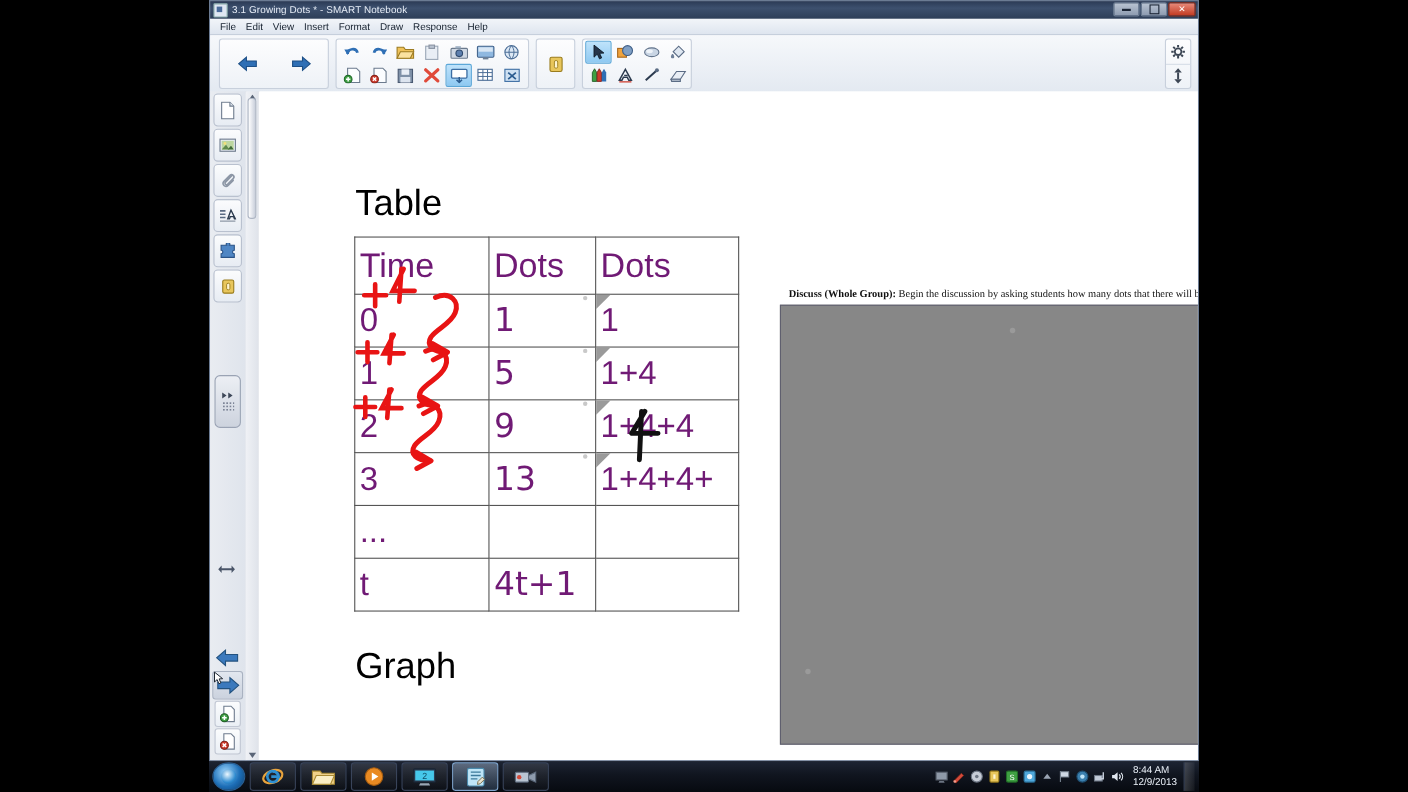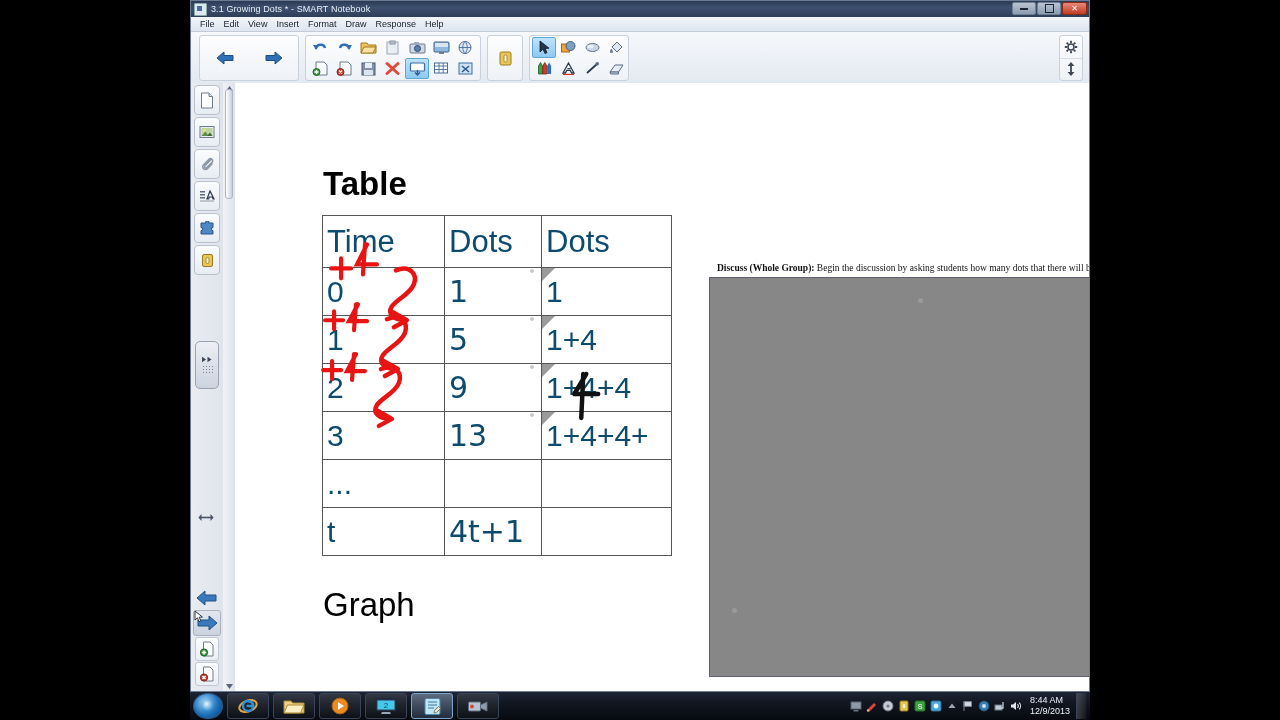--- a/index.html
+++ b/index.html
@@ -79,27 +79,27 @@
   #scroll-strip{position:absolute;left:32px;top:0;width:12px;bottom:0;
     background:linear-gradient(to right,#f0f2f6,#dfe3ea);border-right:1px solid #b9bfcb;}
   #scroll-thumb{position:absolute;left:2px;top:6px;width:8px;height:110px;border-radius:3px;
     background:linear-gradient(to right,#ffffff,#c9cfdb);border:1px solid #aeb6c4;box-sizing:border-box;}
   .scroll-arrow{position:absolute;left:2px;width:8px;height:8px;display:flex;align-items:center;justify-content:center;}
 
   
   #canvas{position:absolute;left:44px;top:0;right:0;bottom:0;background:#fff;overflow:hidden;}
 
   h1.slide-title{position:absolute;left:58px;top:18px;margin:0;font-weight:400;font-size:37px;color:#000;}
-  h2.slide-sub{position:absolute;left:88px;top:82px;margin:0;font-weight:700;font-size:33px;color:#000;}
+  h2.slide-sub{position:absolute;left:88px;top:82px;margin:0;font-weight:400;font-size:33px;color:#000;}
   h2.slide-sub2{position:absolute;left:88px;top:503px;margin:0;font-weight:400;font-size:33px;color:#000;}
 
   
   #dots-table{position:absolute;left:87px;top:132px;border-collapse:collapse;table-layout:fixed;}
   #dots-table td{border:1px solid #555;padding:0 4px;height:48px;vertical-align:middle;
-    font-size:30px;color:#0c4a6e;font-weight:400;position:relative;box-sizing:border-box;}
+    font-size:30px;color:#701a75;font-weight:400;position:relative;box-sizing:border-box;}
   #dots-table td.c0{width:122px;}
   #dots-table td.c1{width:97px;}
   #dots-table td.c2{width:130px;}
   #dots-table tr.hdr td{font-size:31px;height:52px;}
   .corner-mark{position:absolute;left:0;top:0;width:0;height:0;
     border-top:13px solid #9a9a9a;border-right:13px solid transparent;}
   .corner-mark:after{content:"";position:absolute;left:-12px;top:-12px;width:4px;height:4px;
     border-radius:50%;background:#c9c9c9;}
   .hand{font-family:"DejaVu Sans",sans-serif;font-weight:700;}
 

